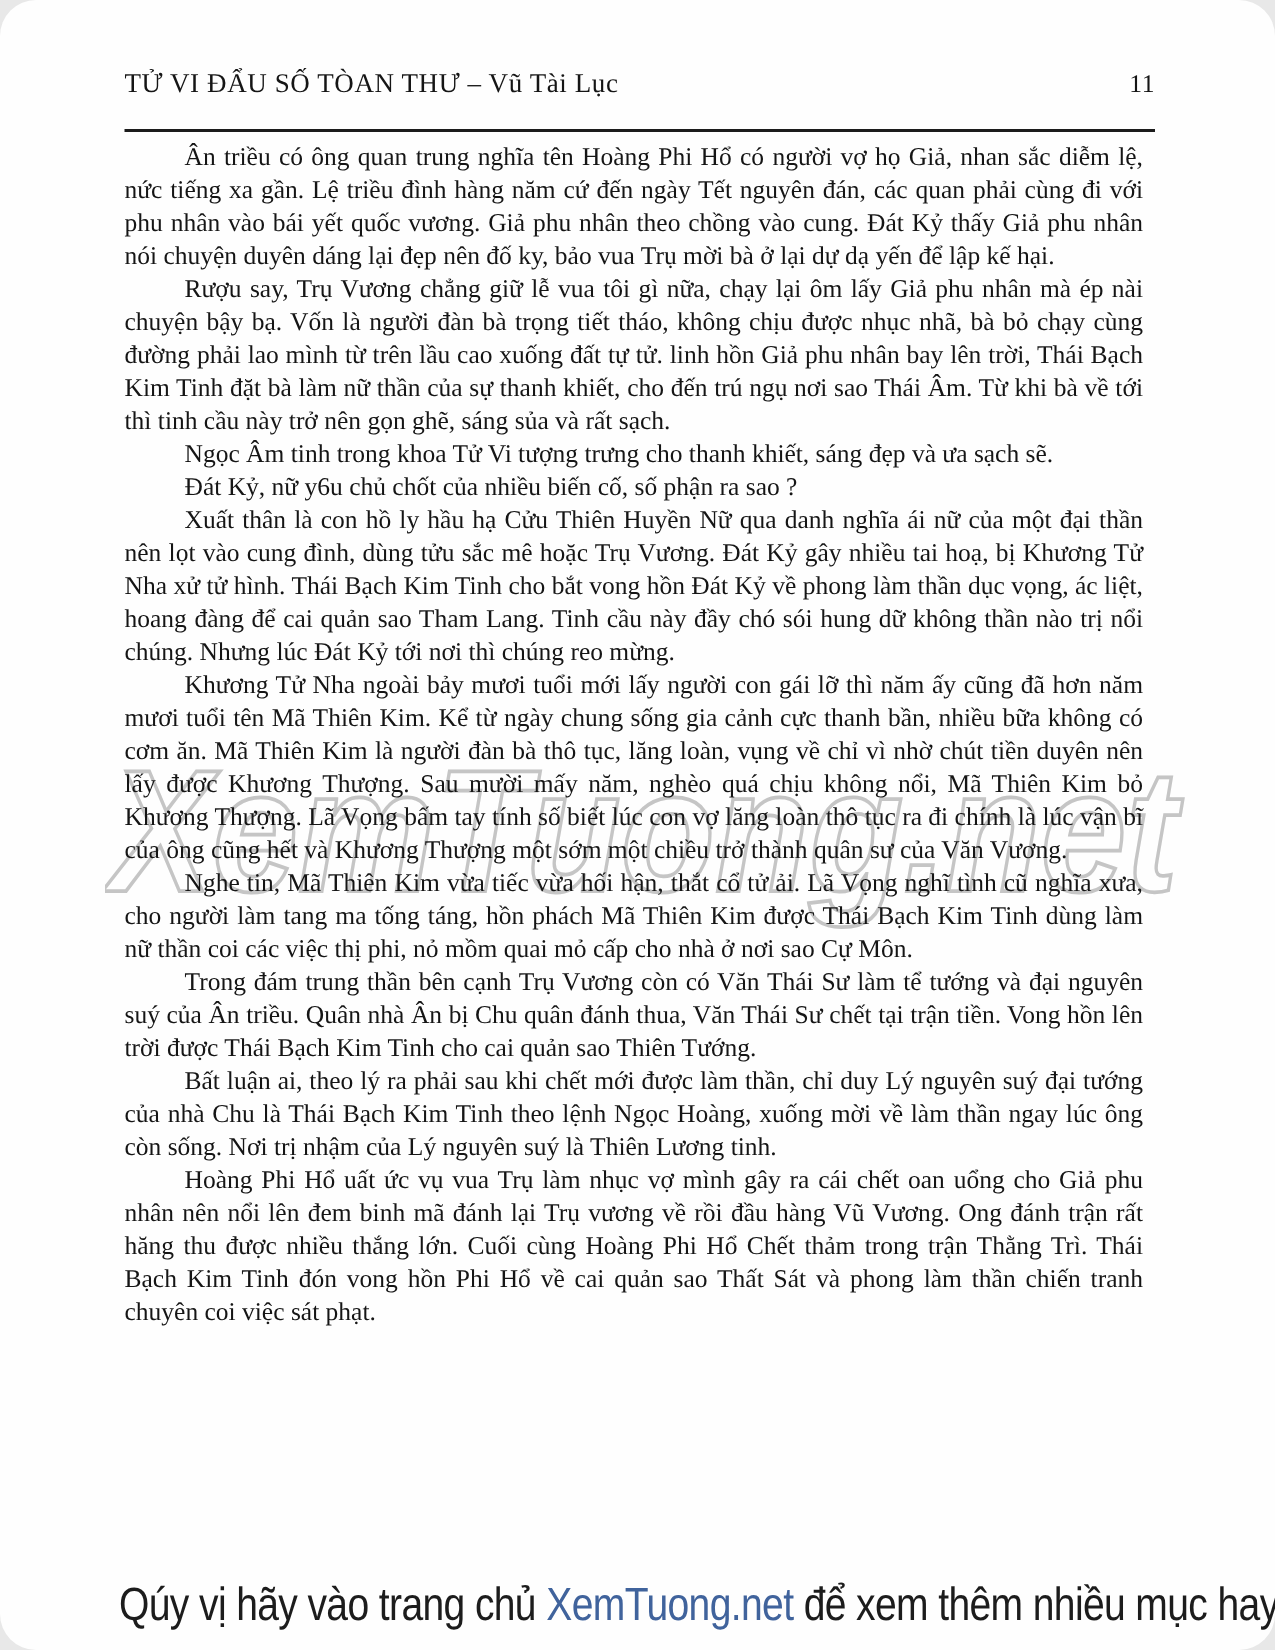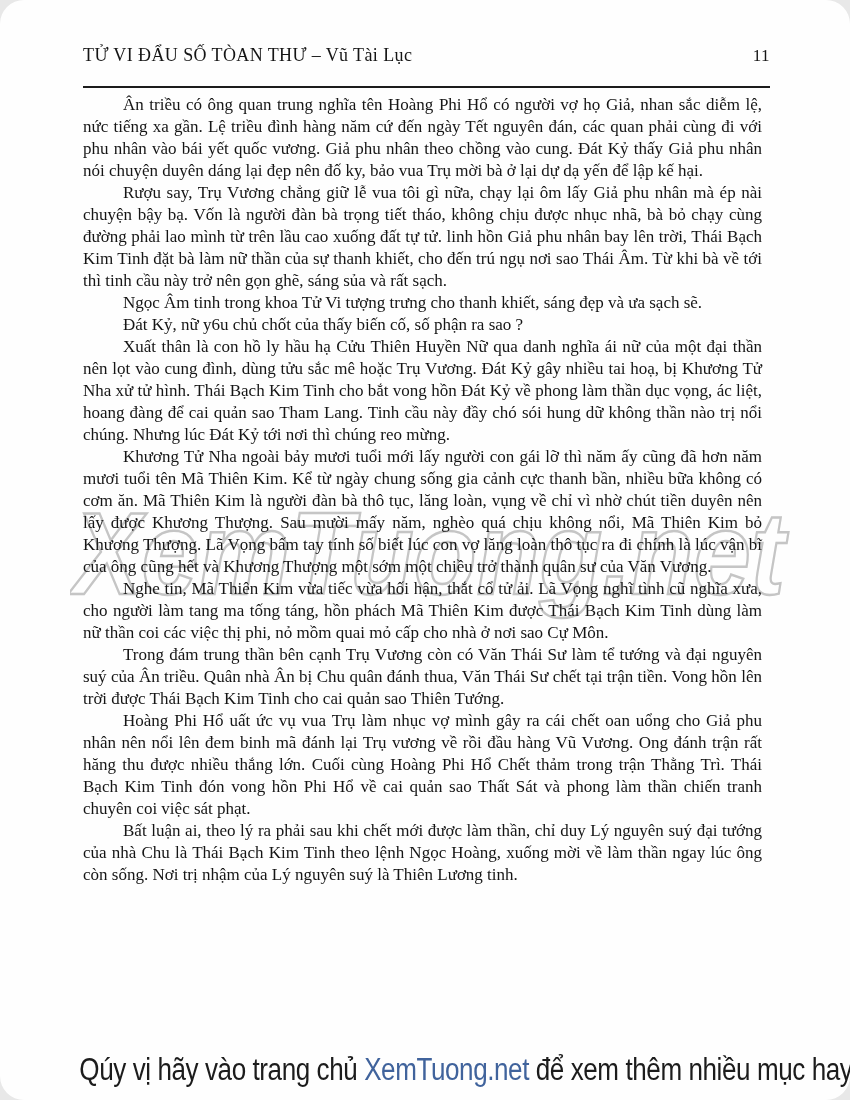--- a/index.html
+++ b/index.html
@@ -95,26 +95,26 @@
   <div class="rule"></div>
 
   <svg class="watermark" viewBox="0 0 720 134" preserveAspectRatio="none" aria-hidden="true">
     <text x="3" y="104" font-family="Liberation Sans, sans-serif" font-weight="bold" font-style="italic" font-size="116" fill="none" stroke="#c5c5c5" stroke-width="2.5" textLength="712" lengthAdjust="spacingAndGlyphs">XemTuong.net</text>
   </svg>
 
   <div class="content">
     <p>Ân triều có ông quan trung nghĩa tên Hoàng Phi Hổ có người vợ họ Giả, nhan sắc diễm lệ, nức tiếng xa gần. Lệ triều đình hàng năm cứ đến ngày Tết nguyên đán, các quan phải cùng đi với phu nhân vào bái yết quốc vương. Giả phu nhân theo chồng vào cung. Đát Kỷ thấy Giả phu nhân nói chuyện duyên dáng lại đẹp nên đố ky, bảo vua Trụ mời bà ở lại dự dạ yến để lập kế hại.</p>
     <p>Rượu say, Trụ Vương chẳng giữ lễ vua tôi gì nữa, chạy lại ôm lấy Giả phu nhân mà ép nài chuyện bậy bạ. Vốn là người đàn bà trọng tiết tháo, không chịu được nhục nhã, bà bỏ chạy cùng đường phải lao mình từ trên lầu cao xuống đất tự tử. linh hồn Giả phu nhân bay lên trời, Thái Bạch Kim Tinh đặt bà làm nữ thần của sự thanh khiết, cho đến trú ngụ nơi sao Thái Âm. Từ khi bà về tới thì tinh cầu này trở nên gọn ghẽ, sáng sủa và rất sạch.</p>
     <p>Ngọc Âm tinh trong khoa Tử Vi tượng trưng cho thanh khiết, sáng đẹp và ưa sạch sẽ.</p>
-    <p>Đát Kỷ, nữ y6u chủ chốt của thấy biến cố, số phận ra sao ?</p>
+    <p>Đát Kỷ, nữ y6u chủ chốt của nhiều biến cố, số phận ra sao ?</p>
     <p>Xuất thân là con hồ ly hầu hạ Cửu Thiên Huyền Nữ qua danh nghĩa ái nữ của một đại thần nên lọt vào cung đình, dùng tửu sắc mê hoặc Trụ Vương. Đát Kỷ gây nhiều tai hoạ, bị Khương Tử Nha xử tử hình. Thái Bạch Kim Tinh cho bắt vong hồn Đát Kỷ về phong làm thần dục vọng, ác liệt, hoang đàng để cai quản sao Tham Lang. Tinh cầu này đầy chó sói hung dữ không thần nào trị nổi chúng. Nhưng lúc Đát Kỷ tới nơi thì chúng  reo mừng.</p>
     <p>Khương Tử Nha ngoài bảy mươi tuổi mới lấy người con gái lỡ thì năm ấy cũng đã hơn năm mươi tuổi tên Mã Thiên Kim. Kể từ ngày chung sống gia cảnh cực thanh bần, nhiều bữa không có cơm ăn. Mã Thiên Kim là người đàn bà thô tục, lăng loàn, vụng về chỉ vì nhờ chút tiền duyên nên lấy được Khương Thượng. Sau mười mấy năm, nghèo quá chịu không nổi, Mã Thiên Kim bỏ Khương Thượng. Lã Vọng bấm tay tính số biết lúc con vợ lăng loàn thô tục ra đi chính là lúc vận bĩ của ông cũng hết và Khương Thượng một sớm một chiều trở thành quân sư của Văn Vương.</p>
     <p>Nghe tin, Mã Thiên Kim vừa tiếc vừa hối hận, thắt cổ tử ải. Lã Vọng nghĩ tình cũ nghĩa xưa, cho người làm tang ma tống táng, hồn phách Mã Thiên Kim được Thái Bạch Kim Tinh dùng làm nữ thần coi các việc thị phi, nỏ mồm quai mỏ cấp cho nhà ở nơi sao Cự Môn.</p>
     <p>Trong đám trung thần bên cạnh Trụ Vương còn có Văn Thái Sư làm tể tướng và đại nguyên suý của Ân triều. Quân nhà Ân bị Chu quân đánh thua, Văn Thái Sư  chết tại trận tiền. Vong hồn lên trời được Thái Bạch Kim Tinh cho cai quản sao Thiên Tướng.</p>
+    <p>Bất luận ai, theo lý ra phải sau khi chết mới được làm thần, chỉ duy Lý nguyên suý đại tướng của nhà Chu là Thái Bạch Kim Tinh theo lệnh Ngọc Hoàng, xuống mời về làm thần ngay lúc ông còn sống. Nơi trị nhậm của Lý nguyên suý là Thiên Lương tinh.</p>
     <p>Hoàng Phi Hổ uất ức vụ vua Trụ làm nhục vợ mình gây ra cái chết oan uổng cho Giả phu nhân nên nổi lên đem binh mã đánh lại Trụ vương về rồi đầu hàng Vũ Vương. Ong đánh trận rất hăng thu được nhiều thắng lớn. Cuối cùng Hoàng Phi Hổ Chết thảm trong trận Thằng Trì. Thái Bạch Kim Tinh đón vong hồn Phi Hổ về cai quản sao Thất Sát và phong làm thần chiến tranh chuyên coi việc sát phạt.</p>
-    <p>Bất luận ai, theo lý ra phải sau khi chết mới được làm thần, chỉ duy Lý nguyên suý đại tướng của nhà Chu là Thái Bạch Kim Tinh theo lệnh Ngọc Hoàng, xuống mời về làm thần ngay lúc ông còn sống. Nơi trị nhậm của Lý nguyên suý là Thiên Lương tinh.</p>
   </div>
 
   <div class="footer">
     <div class="footer-inner"><span>Qúy vị hãy vào trang chủ </span><span class="brand">XemTuong.net</span><span> để xem thêm nhiều mục hay khác</span></div>
   </div>
 
 </div>
 
 </body></html>

